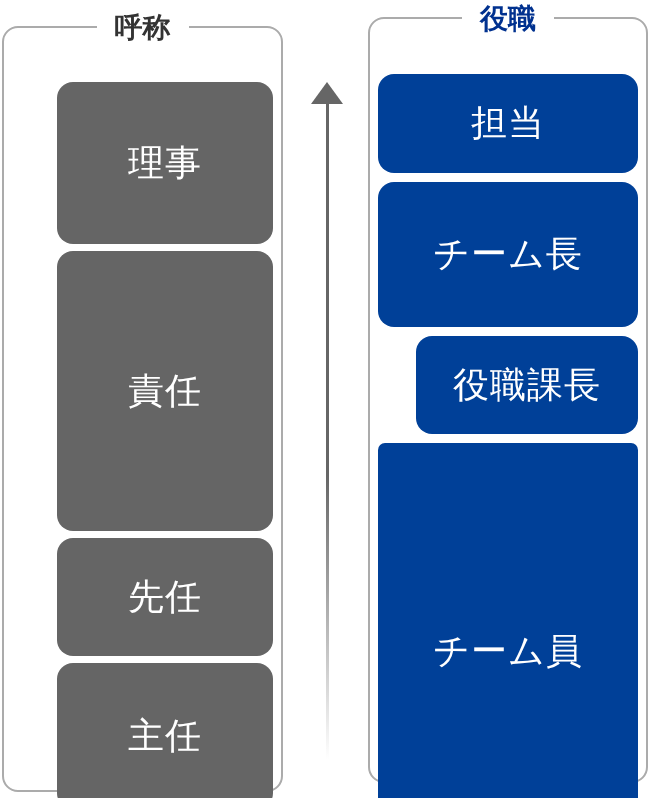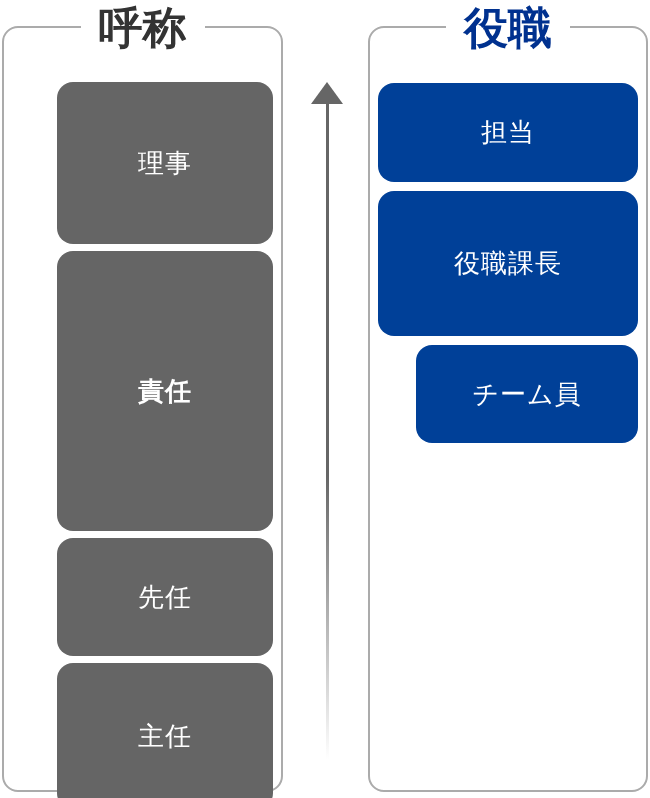--- a/index.html
+++ b/index.html
@@ -11,56 +11,56 @@
     overflow:hidden;
   }
   .group {
     position:absolute;
     border:2px solid #ababab;
     border-radius:16px;
     background:#ffffff;
     box-sizing:border-box;
   }
   .group-left  { left:2px;   top:26px; width:281px; height:766px; }
-  .group-right { left:368px; top:26px; width:280px; height:766px; }
+  .group-right { left:368px; top:17px; width:280px; height:766px; }
   .legend {
     position:absolute;
     top:-24px; left:50%;
     transform:translateX(-50%);
     background:#ffffff;
     padding:0 18px;
-    font-size:44px;
+    font-size:28px;
     font-weight:bold;
     line-height:48px;
     white-space:nowrap;
   }
   .group-left  .legend { color:var(--left-title-color); }
   .group-right .legend { color:var(--right-title-color); }
   .boxes {
     position:absolute;
     left:8px; right:8px;
     display:flex;
     flex-direction:column;
   }
   .group-left  .boxes { top:54px; gap:7px;margin-left:45px; }
   .group-right .boxes { top:55px; gap:9px; }
   .box {
     border-radius:16px;
     color:#ffffff;
     display:flex;
     align-items:center;
     justify-content:center;
-    font-size:26px;
+    font-size:36px;
     font-weight:500;
     letter-spacing:1px;
   }
   .group-left  .box { background:var(--gray-box); }
   .group-right .box { background:var(--blue-box); }
   .group-left  .box:nth-child(1) { height:162px; }
-  .group-left  .box:nth-child(2) { height:280px;font-weight:bold; }
+  .group-left  .box:nth-child(2) { height:280px; }
   .group-left  .box:nth-child(3) { height:118px; }
   .group-left  .box:nth-child(4) { height:146px; }
   .group-right .box:nth-child(1) { height:99px;  }
   .group-right .box:nth-child(2) { height:145px; }
   .group-right .box:nth-child(3) { height:98px;margin-left:38px;  }
   .group-right .box:nth-child(4) { height:416px;border-radius:7px; }
   .arrow {
     position:absolute;
     left:309px; top:82px;
     width:36px; height:700px;
@@ -97,16 +97,17 @@
 
 <div class="arrow">
   <div class="arrow-head"></div>
   <div class="arrow-shaft"></div>
 </div>
 
 <div class="group group-right">
   <div class="legend">役職</div>
   <div class="boxes">
     <div class="box">担当</div>
+    <div class="box">チーム長</div>
     <div class="box">役職課長</div>
     <div class="box">チーム員</div>
   </div>
 </div>
 
 </body></html>

